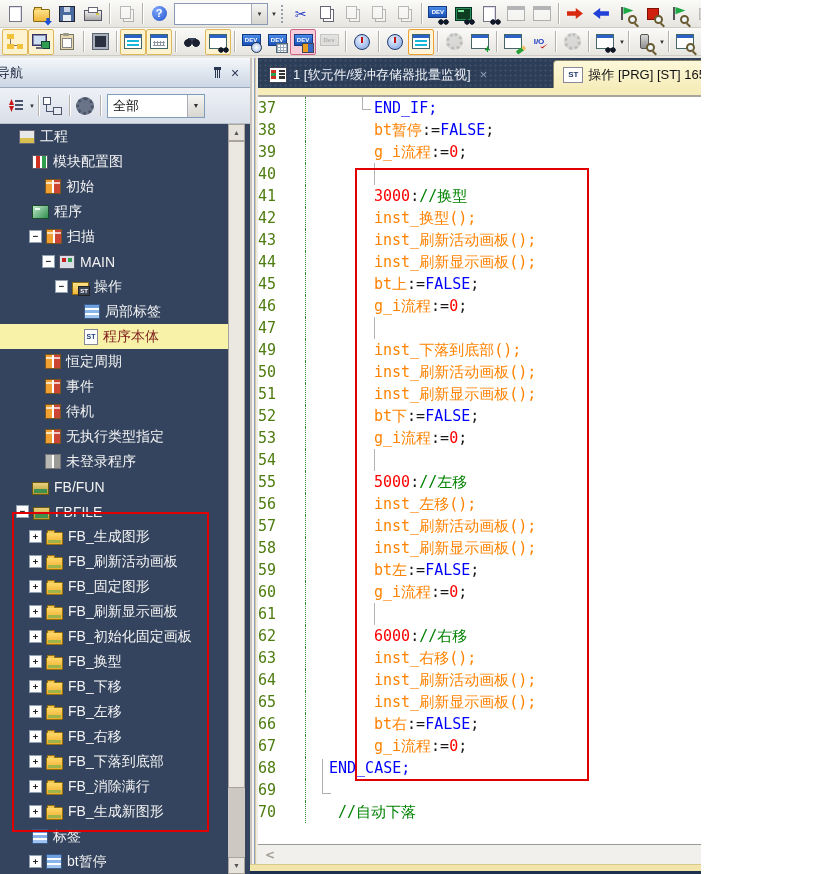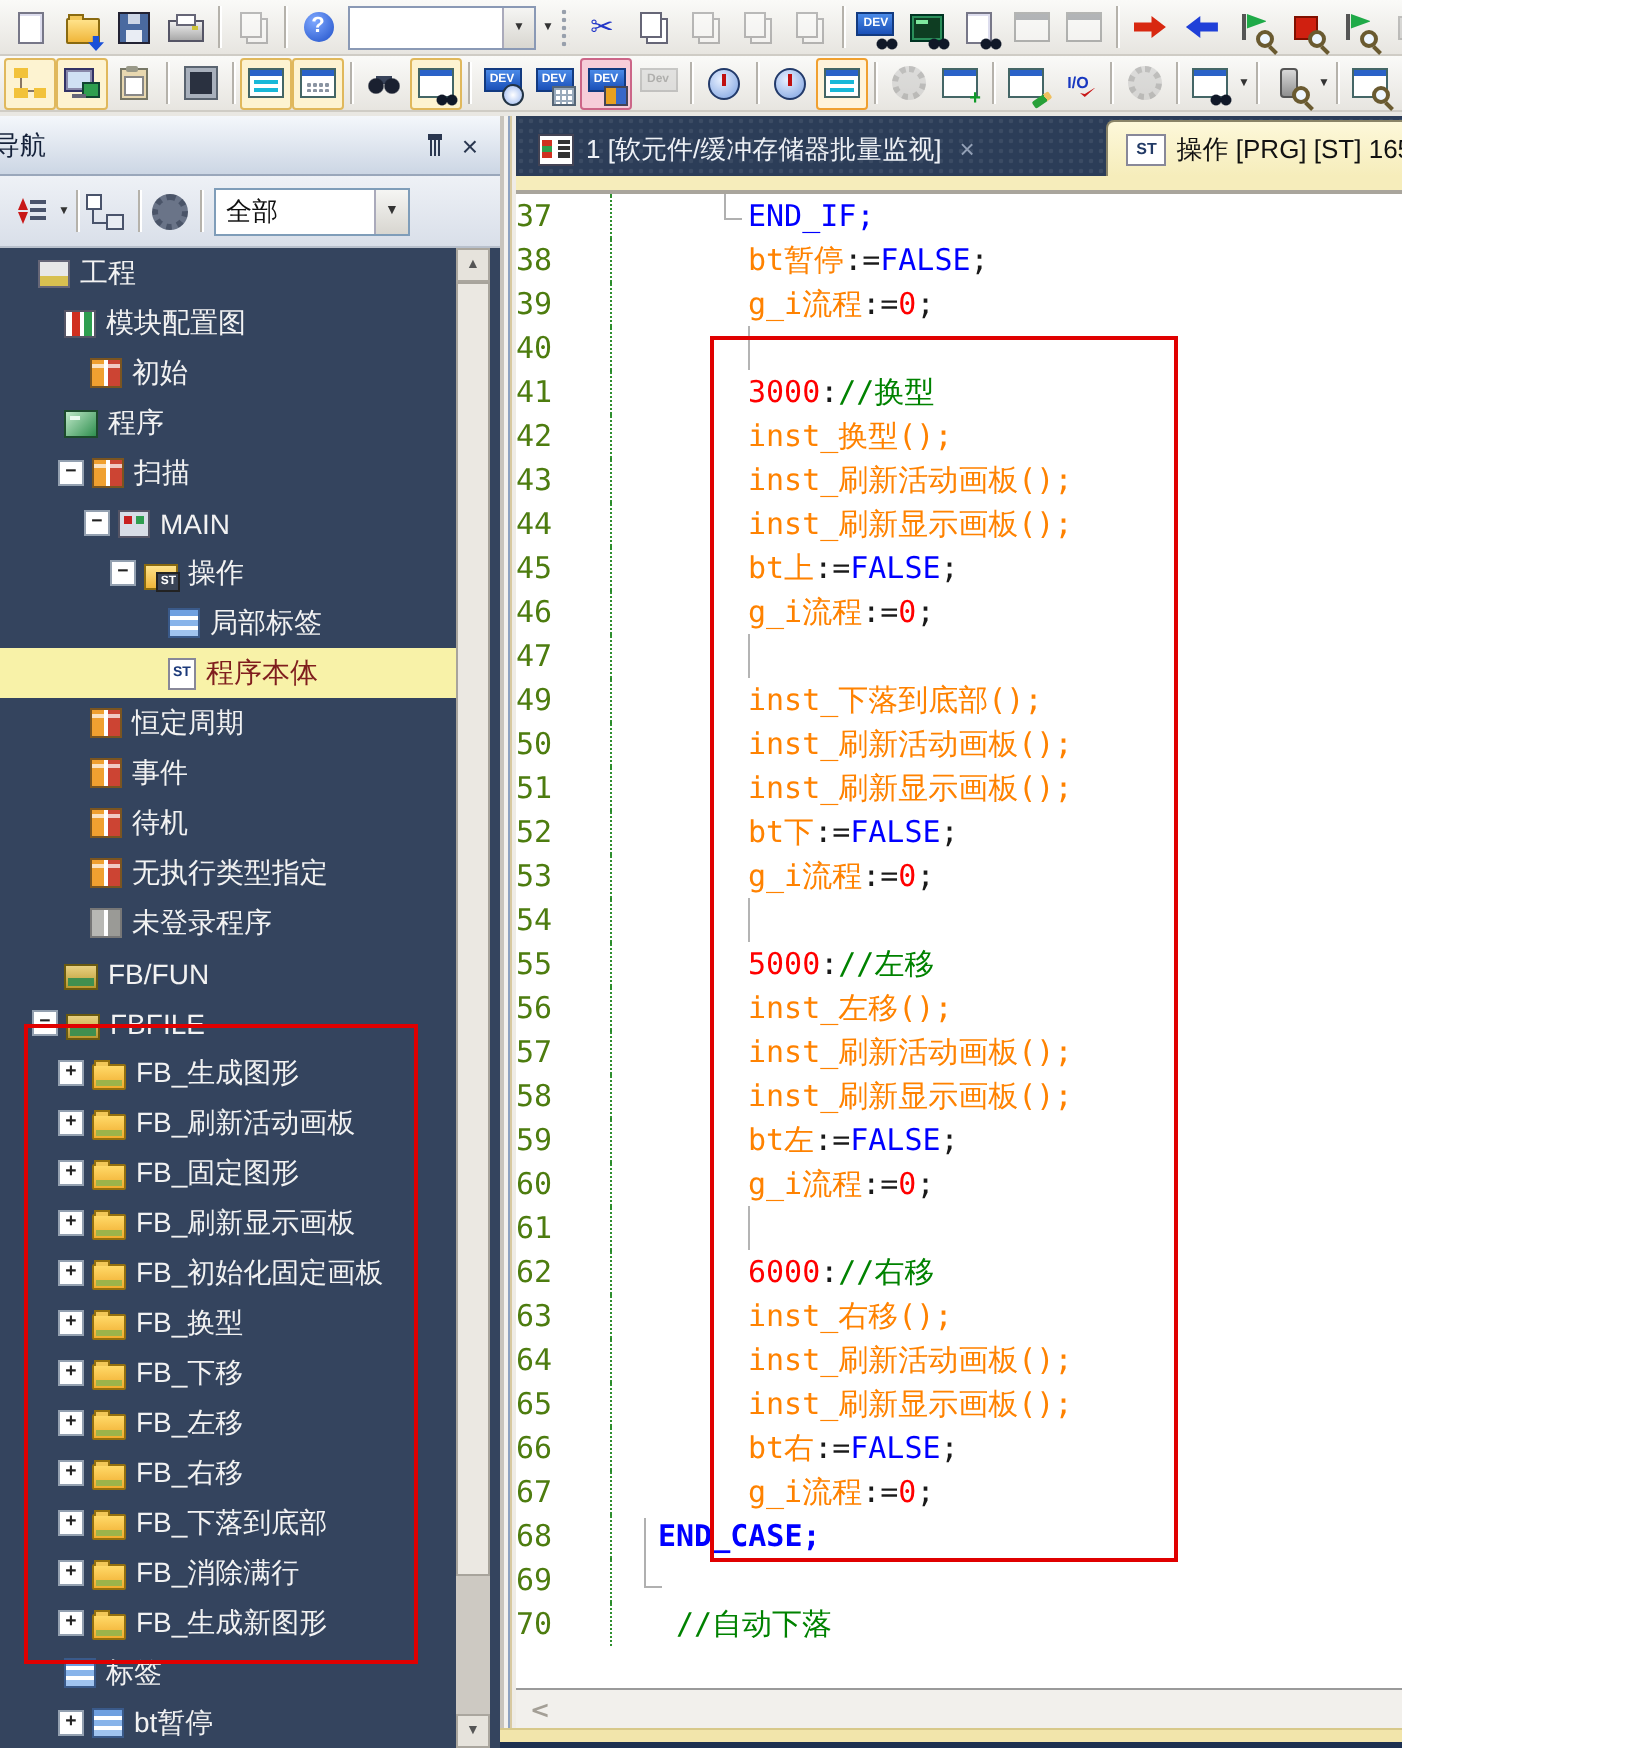--- a/index.html
+++ b/index.html
@@ -771,21 +771,21 @@
           <div class="cl">
             <span class="ln">66</span>
             <span class="ct" style="padding-left: 68px;"><span class="c-i">bt右</span><span class="c-p">:=</span><span class="c-k">FALSE</span><span class="c-p">;</span></span>
           </div>
           <div class="cl">
             <span class="ln">67</span>
             <span class="ct" style="padding-left: 68px;"><span class="c-i">g_i流程</span><span class="c-p">:=</span><span class="c-n">0</span><span class="c-p">;</span></span>
           </div>
           <div class="cl">
             <span class="ln">68</span>
-            <span class="ct" style="padding-left: 23px; font-weight: bold;"><span class="c-k">END_CASE</span><span class="c-k">;</span></span>
+            <span class="ct" style="padding-left: 23px;"><span class="c-k">END_CASE</span><span class="c-k">;</span></span>
           </div>
           <div class="cl">
             <span class="ln">69</span>
             <span class="ct" style="padding-left: 23px;"></span>
           </div>
           <div class="cl">
             <span class="ln">70</span>
             <span class="ct" style="padding-left: 32px;"><span class="c-c">//自动下落</span></span>
           </div>
         </div>

